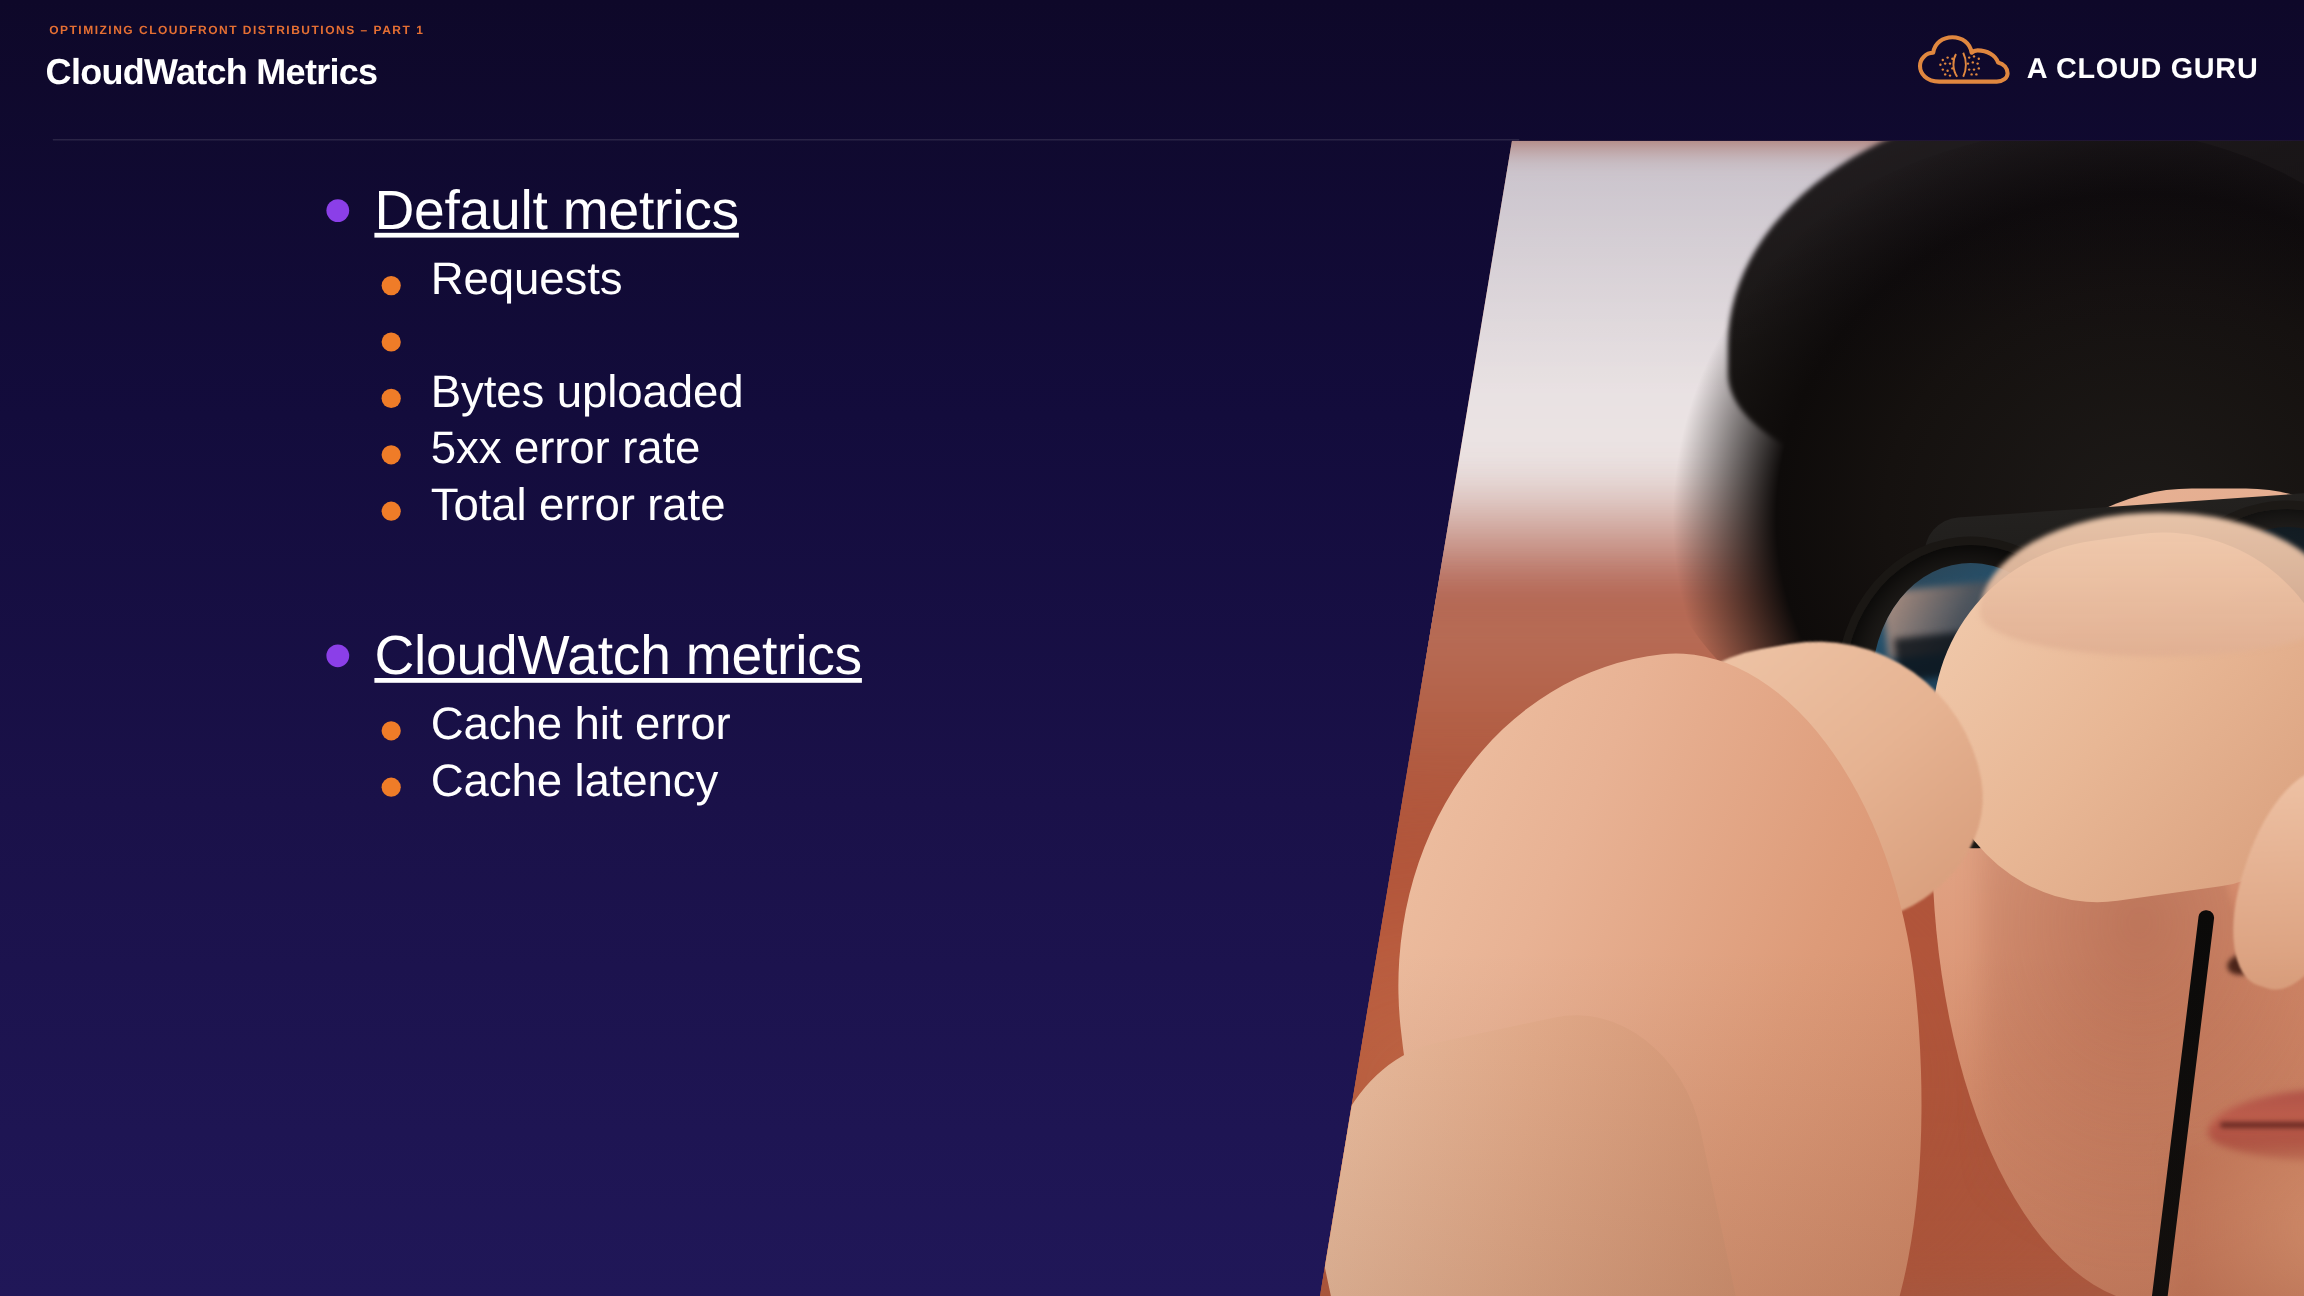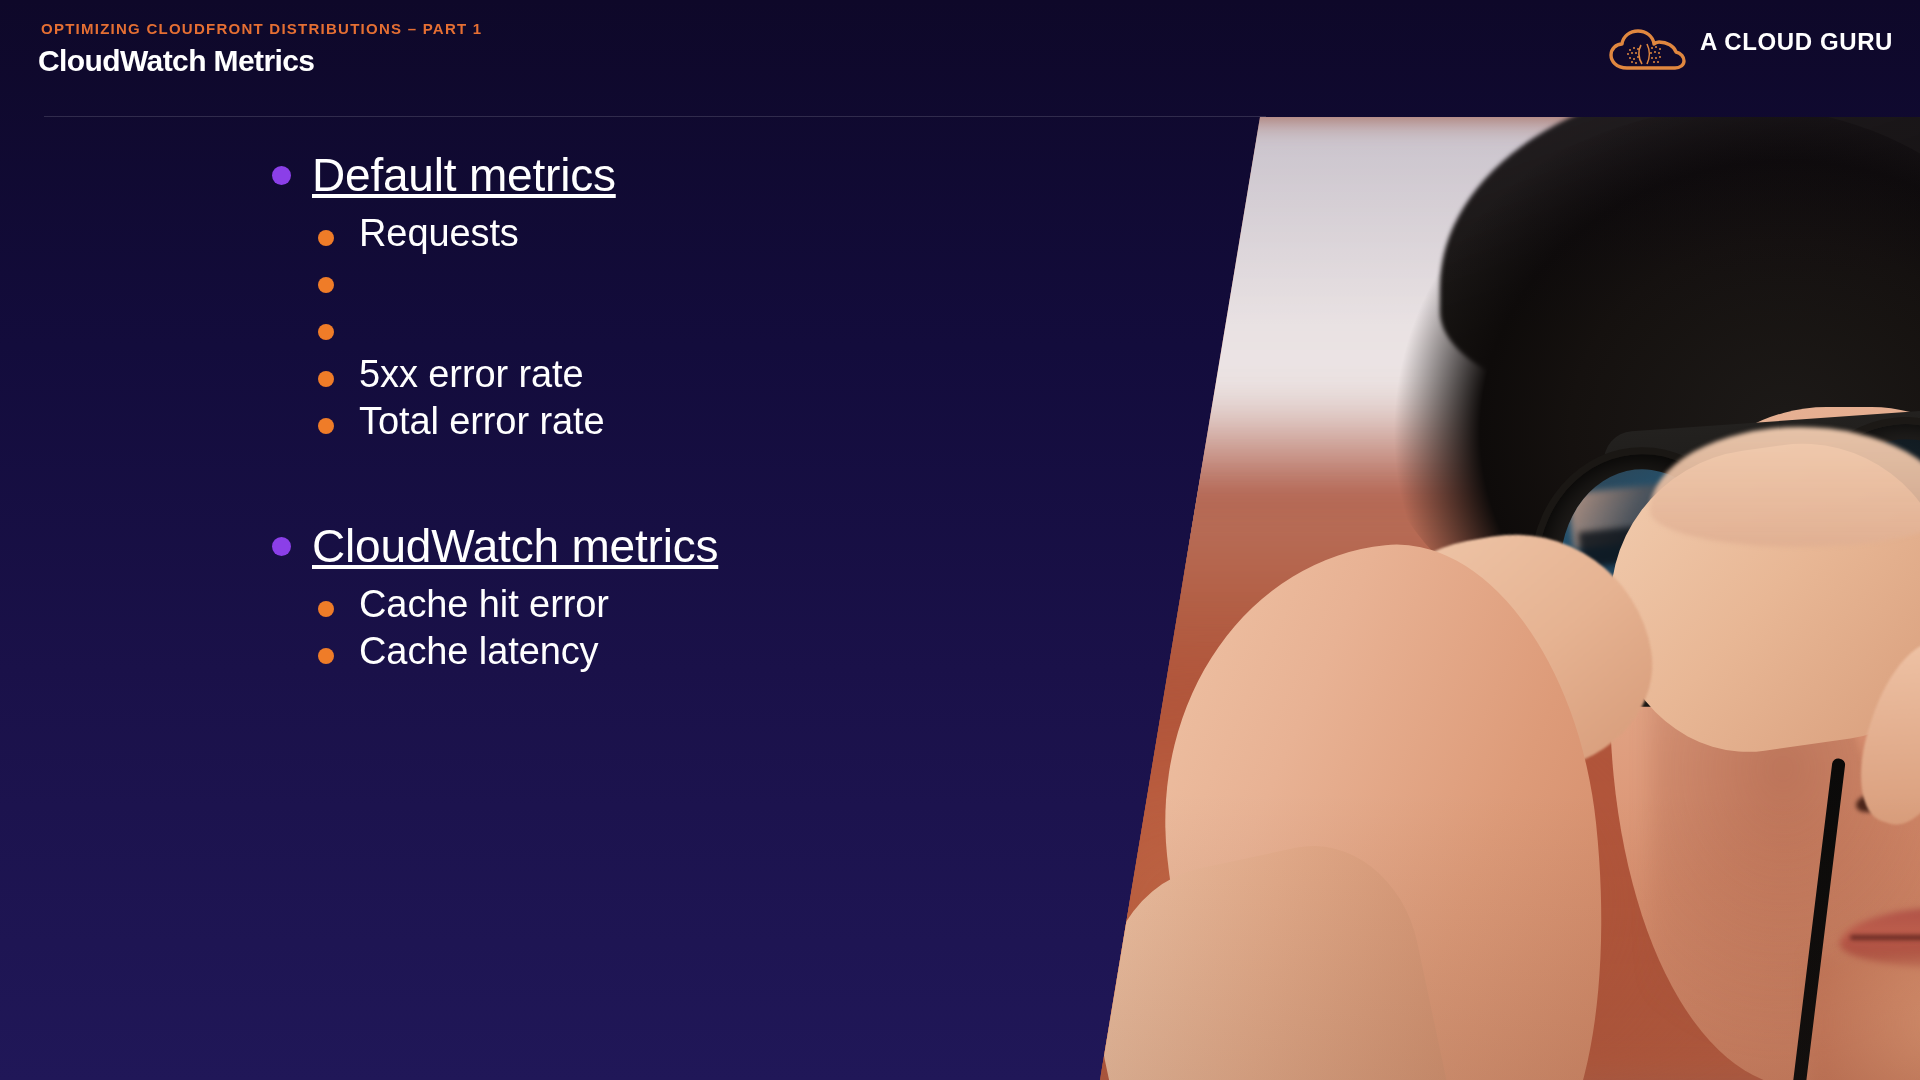--- a/index.html
+++ b/index.html
@@ -229,36 +229,36 @@
   }
   .photo-grain {
     position:absolute; inset:0;
     background:linear-gradient(180deg, rgba(20,10,50,.10) 0%, rgba(20,10,50,0) 22%, rgba(0,0,0,0) 70%, rgba(40,18,10,.10) 100%);
   }
 
   
   #header { position:absolute; left:0; top:0; width:100%; height:117px; }
   .kicker {
     position:absolute; left:41px; top:20px;
-    font-size:15px; font-weight:bold; letter-spacing:1.25px;
+    font-size:10px; font-weight:bold; letter-spacing:1.25px;
     color:#e56f33; white-space:nowrap;
   }
   .slide-title {
     position:absolute; left:38px; top:44px;
     font-size:30px; font-weight:bold; letter-spacing:-0.6px;
     color:#ffffff; white-space:nowrap;
   }
   .divider {
     position:absolute; left:44px; top:116px;
     width:1222px; height:1px;
     background:rgba(255,255,255,.14);
   }
 
   
-  #logo { position:absolute; right:27px; top:28px; display:flex; align-items:flex-start; gap:14px; }
+  #logo { position:absolute; right:38px; top:28px; display:flex; align-items:flex-end; gap:14px; }
   .logo-mark { width:78px; height:44px; display:block; }
   .logo-text {
     font-size:24px; font-weight:bold; color:#ffffff;
     letter-spacing:0.6px; white-space:nowrap;
   }
 
   
   #content { position:absolute; left:0; top:140px; width:1050px; }
   .group { position:relative; }
   .group + .group { margin-top:62px; }
@@ -391,20 +391,21 @@
       <div class="sublist">
         <div class="lvl2">
           <span class="dot"></span>
           <span class="label">Requests</span>
         </div>
         <div class="lvl2">
           <span class="dot"></span>
         </div>
         <div class="lvl2">
           <span class="dot"></span>
+          <span class="label">Bytes uploaded</span>
         </div>
         <div class="lvl2">
           <span class="dot"></span>
           <span class="label">5xx error rate</span>
         </div>
         <div class="lvl2">
           <span class="dot"></span>
           <span class="label">Total error rate</span>
         </div>
       </div>

